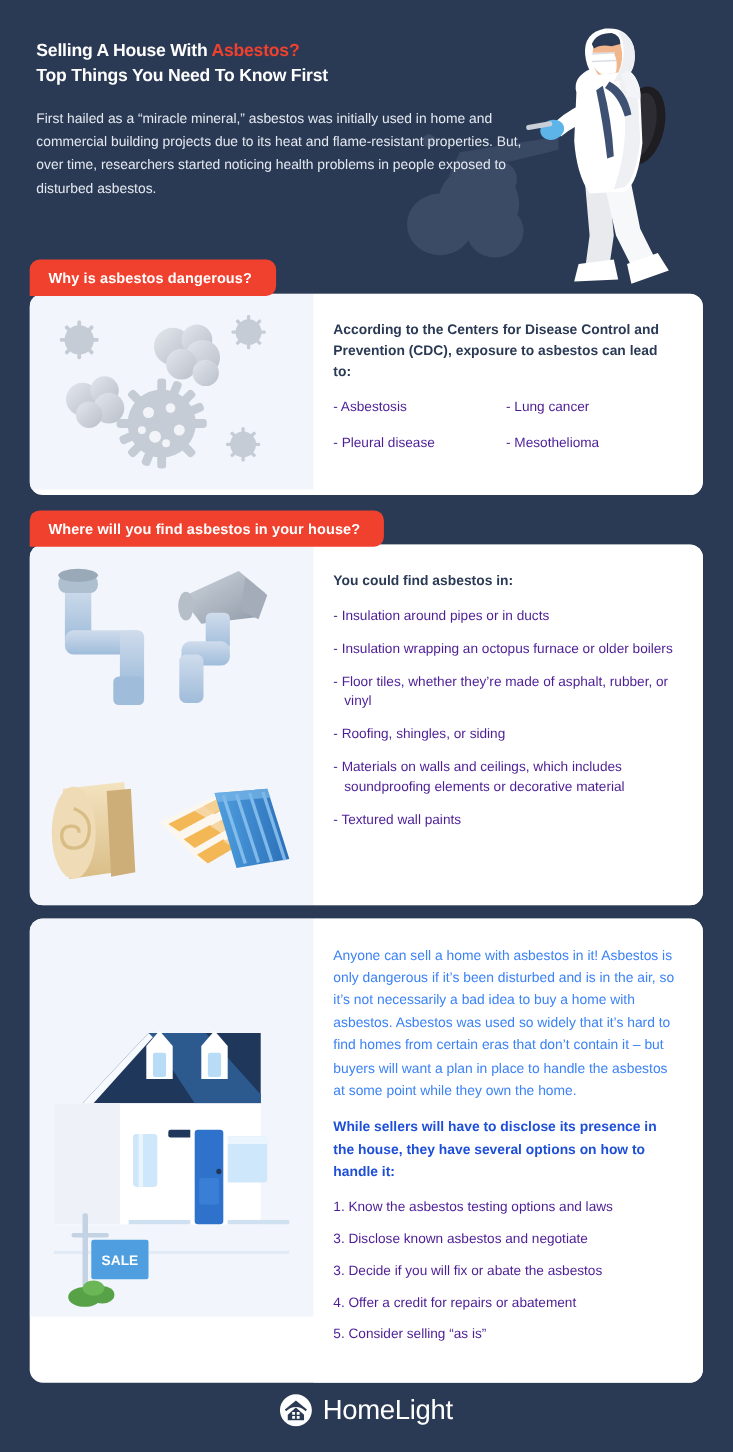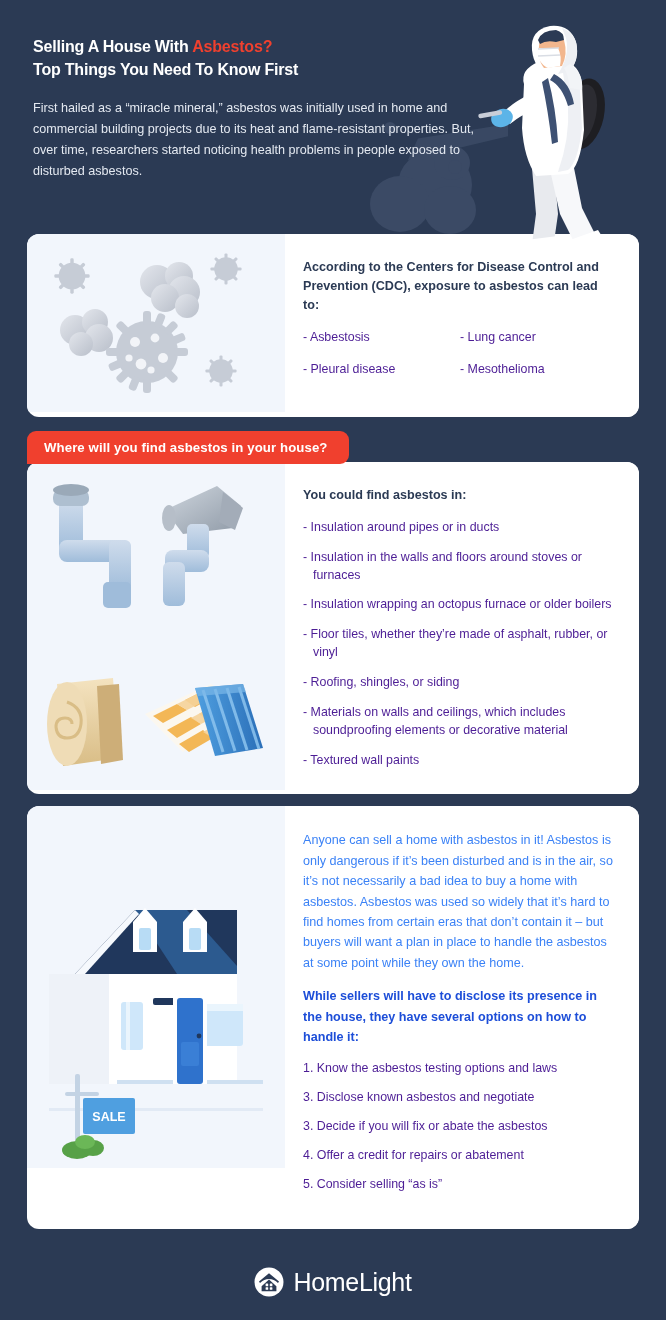--- a/index.html
+++ b/index.html
@@ -143,20 +143,21 @@
 
       <path d="M72 76 Q52 86 44 96 L52 106 Q64 96 78 92 Z" fill="#ffffff"></path>
 
       <ellipse cx="44" cy="100" rx="11" ry="9" fill="#5cb4e8" transform="rotate(-18 44 100)"></ellipse>
 
       <rect x="20" y="96" width="24" height="4.6" rx="2" fill="#c9ced8" transform="rotate(-10 20 96)"></rect>
     </svg>
   </div>
 
   <div class="section">
+    <div class="badge">Why is asbestos dangerous?</div>
     <div class="card">
       <div class="left" style="height:178px;">
         <svg viewBox="0 0 258 178" width="258" height="178">
           <defs>
             <linearGradient id="g1" x1="0" y1="0" x2="1" y2="1">
               <stop offset="0" stop-color="#e3e6ec"></stop>
                 <stop offset="1" stop-color="#b9bfca"></stop>
             </linearGradient>
           </defs>
 
@@ -325,21 +326,20 @@
               <path d="M212 225 L232 287"></path>
             </g>
             <path d="M168 226 L216 222 L219 230 L171 234 Z" fill="#7bb8e8" opacity=".7"></path>
           </g>
         </svg>
       </div>
       <div class="right">
         <div class="lead">You could find asbestos in:</div>
         <div>
           <div class="bullet">- Insulation around pipes or in ducts</div>
-          <div class="bullet">- Insulation in the walls and floors around stoves or furnaces</div>
           <div class="bullet">- Insulation wrapping an octopus furnace or older boilers</div>
           <div class="bullet">- Floor tiles, whether they’re made of asphalt, rubber, or vinyl</div>
           <div class="bullet">- Roofing, shingles, or siding</div>
           <div class="bullet">- Materials on walls and ceilings, which includes soundproofing elements or decorative material</div>
           <div class="bullet">- Textured wall paints</div>
         </div>
       </div>
     </div>
   </div>
 

